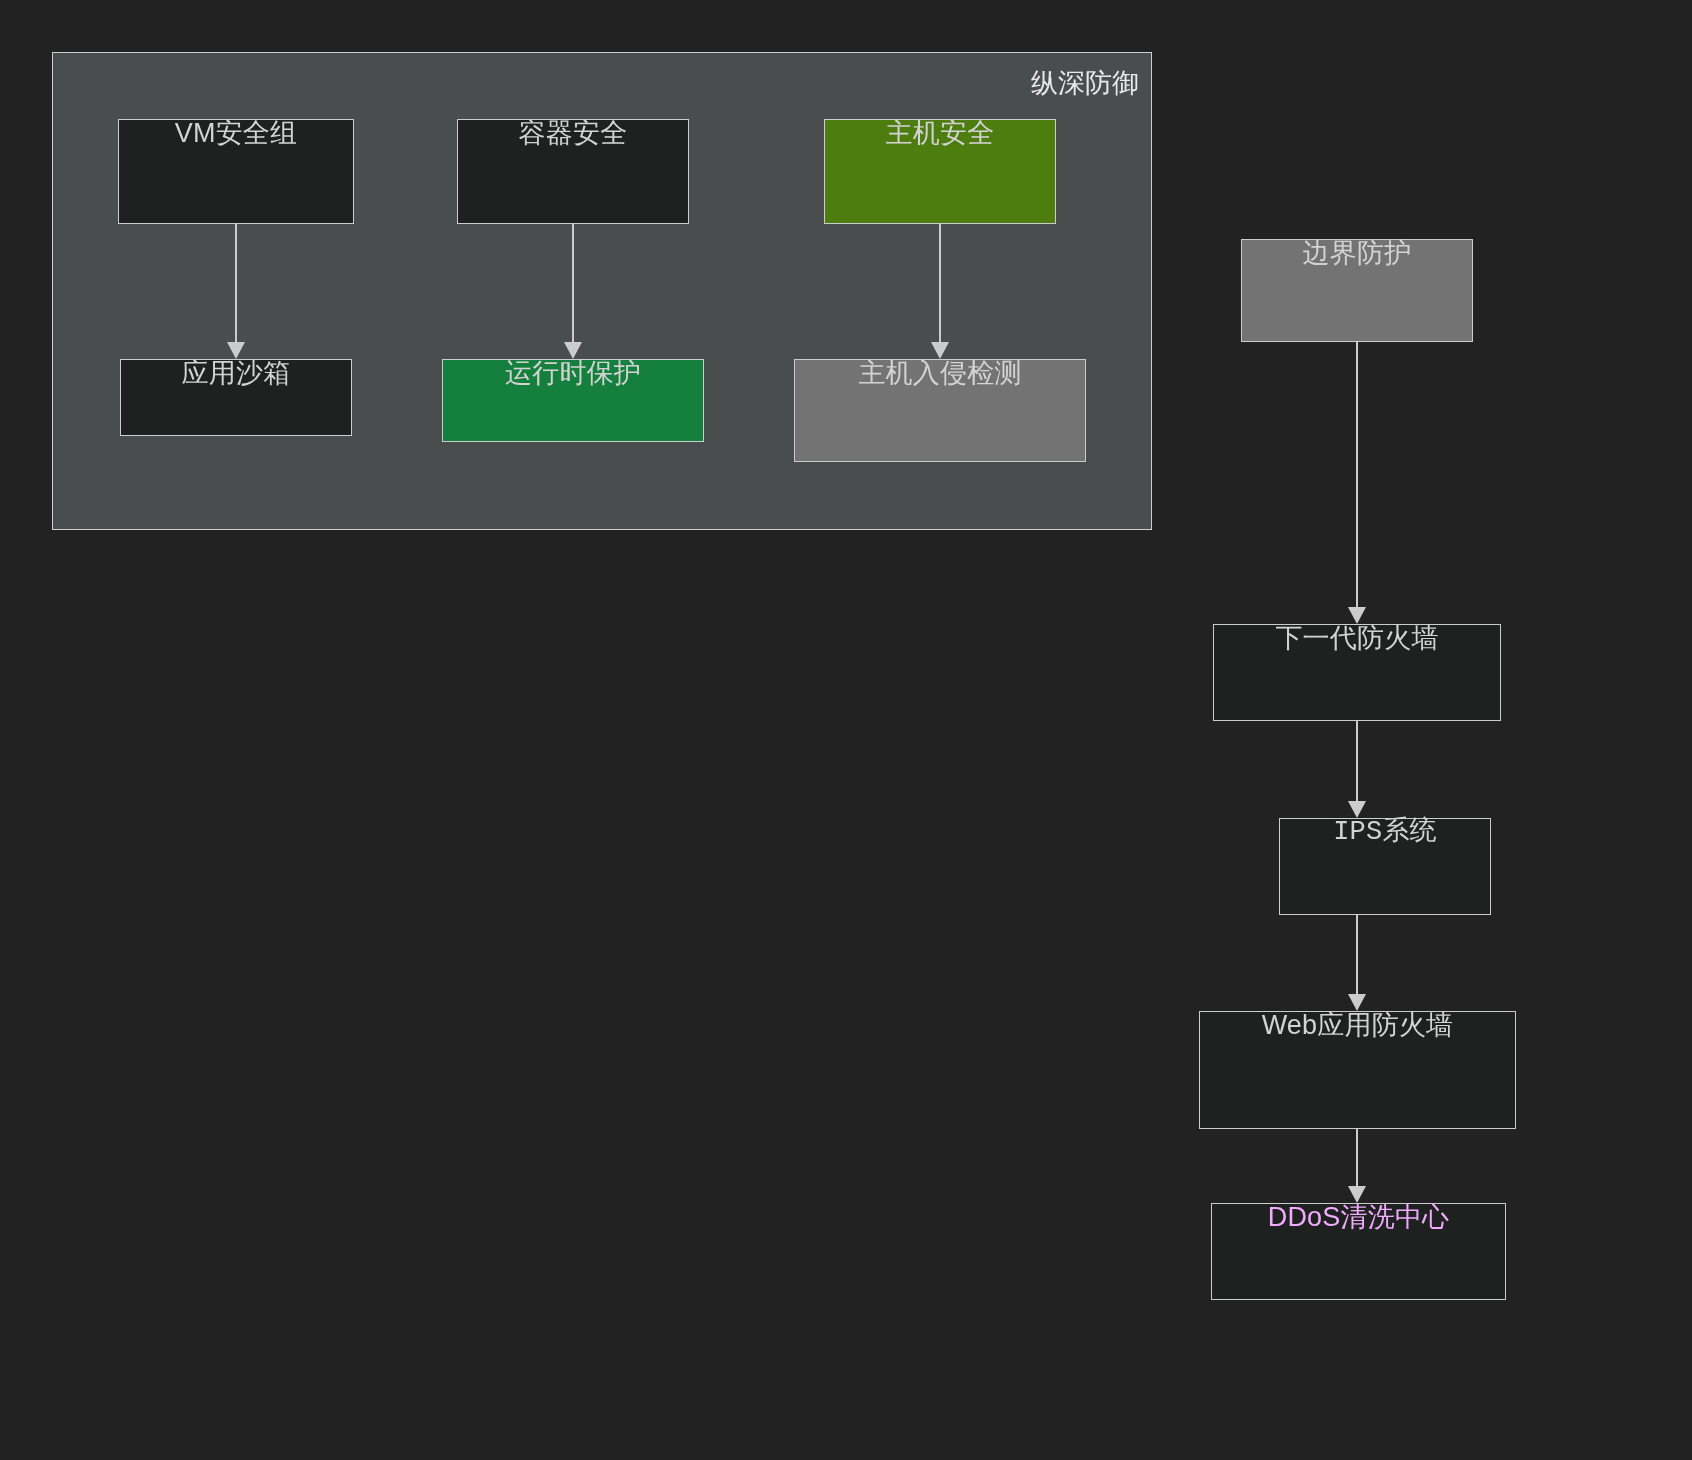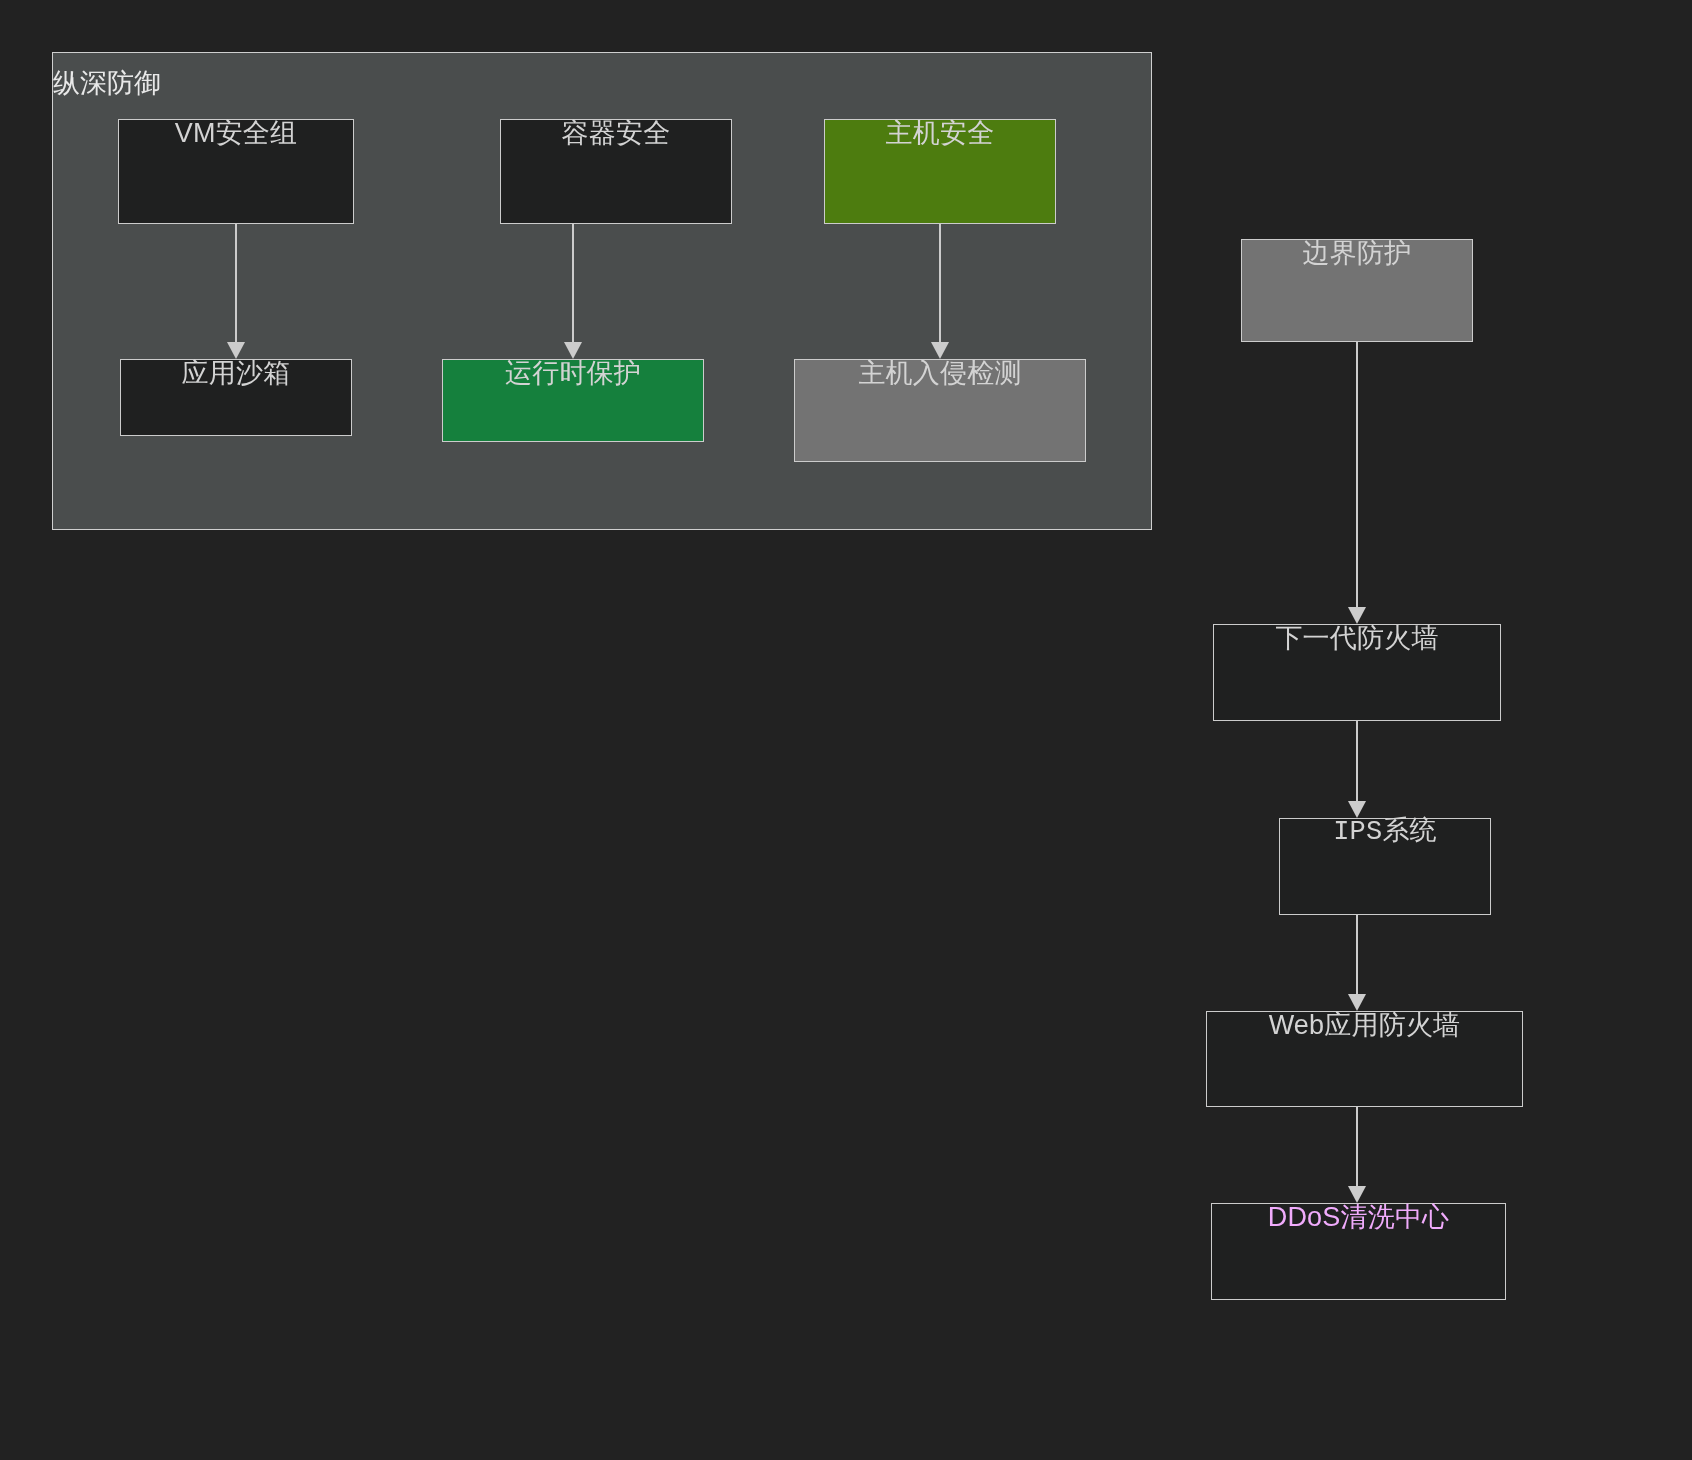--- a/index.html
+++ b/index.html
@@ -25,22 +25,22 @@
   
   .cluster {
     position: absolute;
     background: #4a4d4d;
     border: 1px solid #cfcfcf;
     box-sizing: border-box;
   }
   .cluster-title {
     position: absolute;
     left: 0;
-    right: 2px;
-    text-align: left;
+    right: 12px;
+    text-align: right;
     color: #e8e8e8;
     font-size: 27px;
     line-height: 1;
     white-space: nowrap;
   }
 
   
   .node {
     position: absolute;
     box-sizing: border-box;
@@ -102,21 +102,21 @@
       <g>
         <line x1="1357" y1="1107" x2="1357" y2="1187" stroke="#cccccc" stroke-width="2"></line>
         <polygon points="1348,1186 1366,1186 1357,1203" fill="#cccccc"></polygon>
       </g>
     </svg>
 
   <div id="node-layer">
       <div class="node" style="left: 118px; top: 119px; width: 236px; height: 105px; background: rgb(31, 32, 32); border-color: rgb(204, 204, 204); color: rgb(211, 211, 211);">
         <span>VM安全组</span>
       </div>
-      <div class="node" style="left: 457px; top: 119px; width: 232px; height: 105px; background: rgb(31, 32, 32); border-color: rgb(204, 204, 204); color: rgb(211, 211, 211); margin-left: 43px;">
+      <div class="node" style="left: 457px; top: 119px; width: 232px; height: 105px; background: rgb(31, 32, 32); border-color: rgb(204, 204, 204); color: rgb(211, 211, 211);">
         <span>容器安全</span>
       </div>
       <div class="node" style="left: 824px; top: 119px; width: 232px; height: 105px; background: #4d7c0f; border-color: rgb(204, 204, 204); color: rgb(211, 211, 211);">
         <span>主机安全</span>
       </div>
       <div class="node" style="left: 120px; top: 359px; width: 232px; height: 77px; background: rgb(31, 32, 32); border-color: rgb(204, 204, 204); color: rgb(211, 211, 211);">
         <span>应用沙箱</span>
       </div>
       <div class="node" style="left: 442px; top: 359px; width: 262px; height: 83px; background: #15803d; border-color: rgb(204, 204, 204); color: rgb(211, 211, 211);">
         <span>运行时保护</span>
@@ -126,21 +126,21 @@
       </div>
       <div class="node" style="left: 1241px; top: 239px; width: 232px; height: 103px; background: #737373; border-color: rgb(204, 204, 204); color: rgb(211, 211, 211);">
         <span>边界防护</span>
       </div>
       <div class="node" style="left: 1213px; top: 624px; width: 288px; height: 97px; background: rgb(31, 32, 32); border-color: rgb(204, 204, 204); color: rgb(211, 211, 211);">
         <span>下一代防火墙</span>
       </div>
       <div class="node" style="left: 1279px; top: 818px; width: 212px; height: 97px; background: rgb(31, 32, 32); border-color: rgb(204, 204, 204); color: rgb(211, 211, 211); font-family: Liberation Mono, monospace;">
         <span>IPS系统</span>
       </div>
-      <div class="node" style="left: 1199px; top: 1011px; width: 317px; height: 96px; background: rgb(31, 32, 32); border-color: rgb(204, 204, 204); color: rgb(211, 211, 211); margin-left: 7px;">
+      <div class="node" style="left: 1199px; top: 1011px; width: 317px; height: 118px; background: rgb(31, 32, 32); border-color: rgb(204, 204, 204); color: rgb(211, 211, 211);">
         <span>Web应用防火墙</span>
       </div>
       <div class="node" style="left: 1211px; top: 1203px; width: 295px; height: 97px; background: rgb(31, 32, 32); border-color: rgb(204, 204, 204); color: #f0abfc;">
         <span>DDoS清洗中心</span>
       </div>
     </div>
 
 </div>
 
 </body></html>

